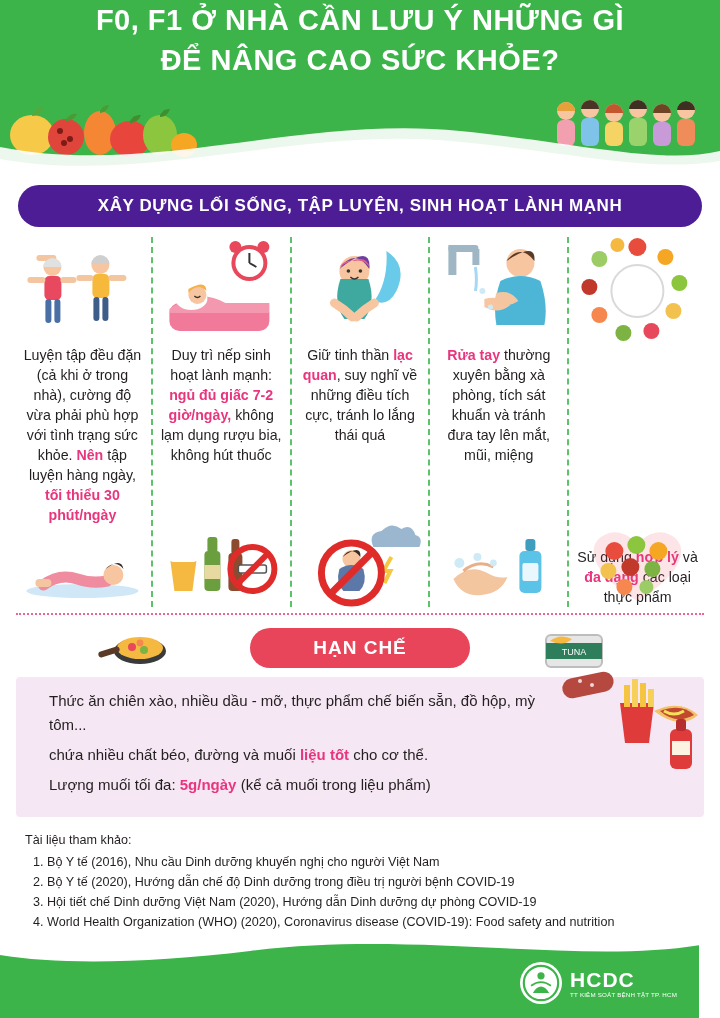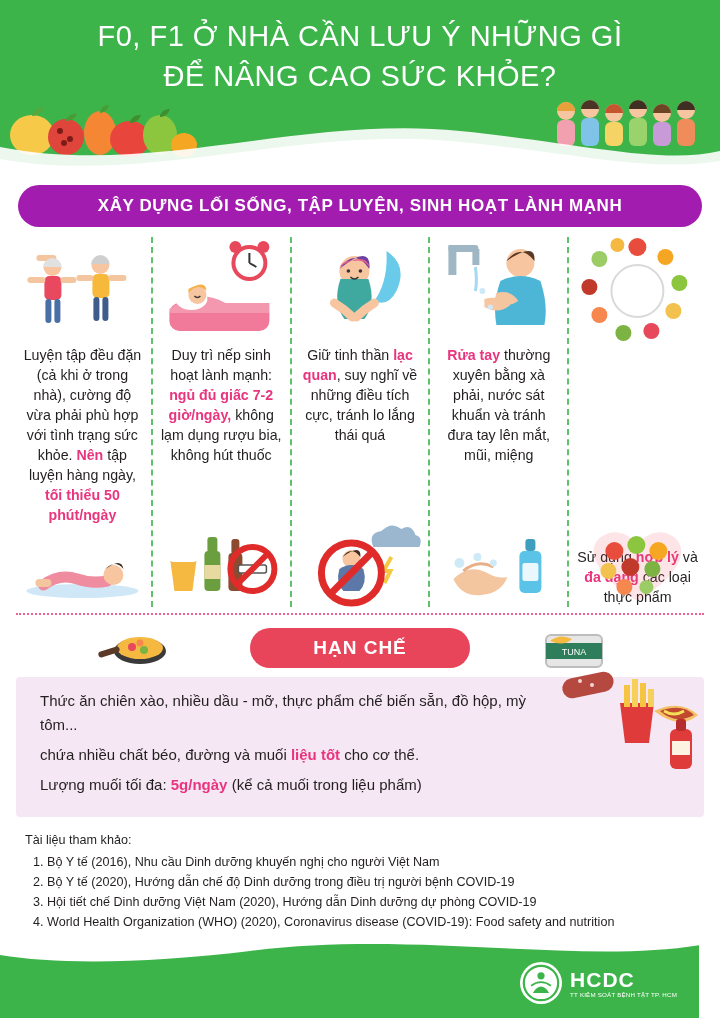--- a/index.html
+++ b/index.html
@@ -16,26 +16,26 @@
   
   .header {
     position: relative;
     width: 720px;
     height: 175px;
     background: #3cb44a;
     overflow: hidden;
   }
   .header-title {
     position: absolute;
-    top: 16px;
+    top: 0;
     left: 0;
     width: 720px;
     text-align: center;
     color: #ffffff;
-    font-weight: normal;
+    font-weight: bold;
     font-size: 29px;
     line-height: 40px;
     letter-spacing: 0.5px;
     text-transform: uppercase;
   }
   .header-wave {
     position: absolute;
     bottom: -2px;
     left: 0;
     width: 720px;
@@ -54,21 +54,21 @@
     position: absolute;
     right: 10px;
     bottom: 18px;
     width: 160px;
     height: 62px;
   }
 
   
   .section-bar {
     margin: 10px 18px 0 18px;
-    background: #a21caf;
+    background: #4c1d95;
     border-radius: 22px;
     height: 42px;
     display: flex;
     align-items: center;
     justify-content: center;
   }
   .section-bar span {
     color: #ffffff;
     font-weight: bold;
     font-size: 17px;
@@ -143,21 +143,21 @@
     font-size: 19px;
     letter-spacing: 1px;
   }
   .pan-art { position: absolute; left: 96px; top: 2px; width: 80px; height: 48px; }
   .tuna-art { position: absolute; right: 110px; top: 0px; width: 72px; height: 52px; }
 
   .pink-box {
     margin: 2px 16px 0 16px;
     background: #f6e7f4;
     border-radius: 4px;
-    padding: 12px 16px 14px 24px;
+    padding: 12px 16px 14px 33px;
     position: relative;
     min-height: 92px;
   }
   .pink-box p {
     margin: 0 0 6px 0;
     font-size: 15px;
     line-height: 24px;
     color: #231f20;
     max-width: 520px;
   }
@@ -305,21 +305,21 @@
           <path d="M69 27 a9 9 0 0 1 18 0 z" fill="#cfcfcf"></path>
           <rect x="70" y="37" width="17" height="24" rx="5" fill="#f6b93b"></rect>
           <rect x="54" y="38" width="17" height="6" rx="3" fill="#f3c6a0"></rect>
           <rect x="86" y="38" width="18" height="6" rx="3" fill="#f3c6a0"></rect>
           <rect x="71" y="60" width="6" height="24" rx="3" fill="#3e5d8a"></rect>
           <rect x="80" y="60" width="6" height="24" rx="3" fill="#3e5d8a"></rect>
         </g>
       </svg>
     </div>
     <div class="card-text">
-      <span>Luyện tập đều đặn (cả khi ở trong nhà), cường độ vừa phải phù hợp với tình trạng sức khỏe. </span><span class="hl">Nên</span><span> tập luyện hàng ngày, </span><span class="hl">tối thiểu 50 phút/ngày</span>
+      <span>Luyện tập đều đặn (cả khi ở trong nhà), cường độ vừa phải phù hợp với tình trạng sức khỏe. </span><span class="hl">Nên</span><span> tập luyện hàng ngày, </span><span class="hl">tối thiểu 30 phút/ngày</span>
     </div>
     <svg class="card-art-bottom" viewBox="0 0 130 90">
       <ellipse cx="65" cy="74" rx="56" ry="7" fill="#cfe7f7"></ellipse>
       <path d="M26 68 q16 -12 34 -6 q14 5 30 2" stroke="#f08ca0" stroke-width="11" fill="none" stroke-linecap="round"></path>
       <circle cx="96" cy="58" r="10" fill="#f7c59f"></circle>
       <path d="M88 52 q10 -10 18 0 q-2 -12 -18 0z" fill="#3d2a1f"></path>
       <rect x="18" y="62" width="16" height="8" rx="4" fill="#f3c6a0"></rect>
     </svg>
   </div>
 
@@ -396,21 +396,21 @@
         <circle cx="82" cy="26" r="14" fill="#f7c59f"></circle>
         <path d="M68 24 q14 -18 28 0 q2 -20 -28 0z" fill="#5a3a26"></path>
         <path d="M62 44 q20 -10 40 0 q8 24 4 44 l-48 0 q-4 -22 4 -44z" fill="#4db6d6"></path>
         <path d="M46 62 q16 -4 26 6 q-12 10 -26 2z" fill="#f7c59f"></path>
         <path d="M58 56 q14 -4 22 8 q-12 8 -24 0z" fill="#f3c6a0"></path>
         <circle cx="44" cy="54" r="3" fill="#cfeaf7"></circle>
         <circle cx="52" cy="70" r="2.6" fill="#cfeaf7"></circle>
       </svg>
     </div>
     <div class="card-text">
-      <span class="hl">Rửa tay</span><span> thường xuyên bằng xà phải, nước sát khuẩn và tránh đưa tay lên mắt, mũi, miệng</span>
+      <span class="hl">Rửa tay</span><span> thường xuyên bằng xà phòng, tích sát khuẩn và tránh đưa tay lên mắt, mũi, miệng</span>
     </div>
     <svg class="card-art-bottom" viewBox="0 0 130 90">
       <rect x="86" y="34" width="22" height="42" rx="5" fill="#5cc3e8"></rect>
       <rect x="92" y="22" width="10" height="12" rx="3" fill="#3f9dbd"></rect>
       <rect x="89" y="46" width="16" height="18" rx="2" fill="#eaf7fc"></rect>
       <path d="M20 62 q16 -16 34 -6 q10 6 20 4 q-6 16 -26 18 q-20 2 -28 -16z" fill="#f3c6a0"></path>
       <path d="M30 54 q14 -12 30 -4" stroke="#e8b088" stroke-width="3" fill="none"></path>
       <circle cx="26" cy="46" r="5" fill="#cfeaf7"></circle>
       <circle cx="44" cy="40" r="4" fill="#cfeaf7"></circle>
       <circle cx="60" cy="46" r="3.4" fill="#cfeaf7"></circle>

